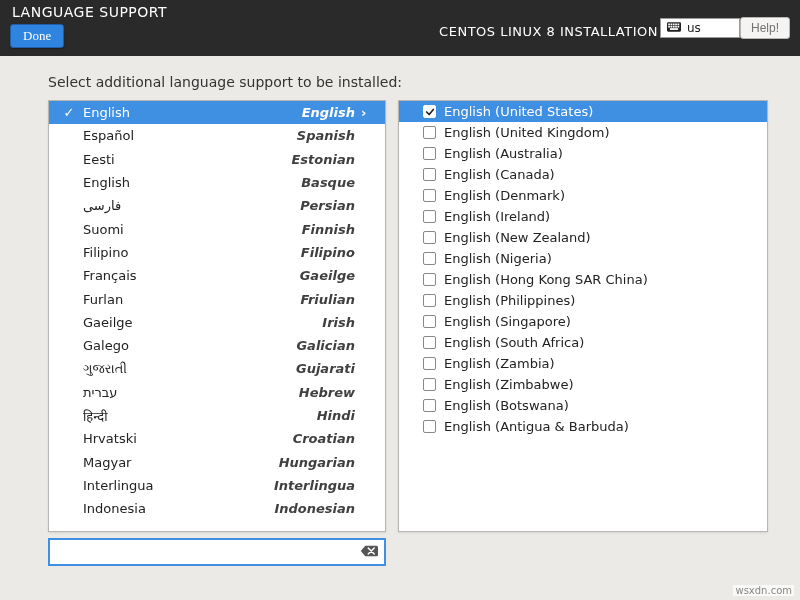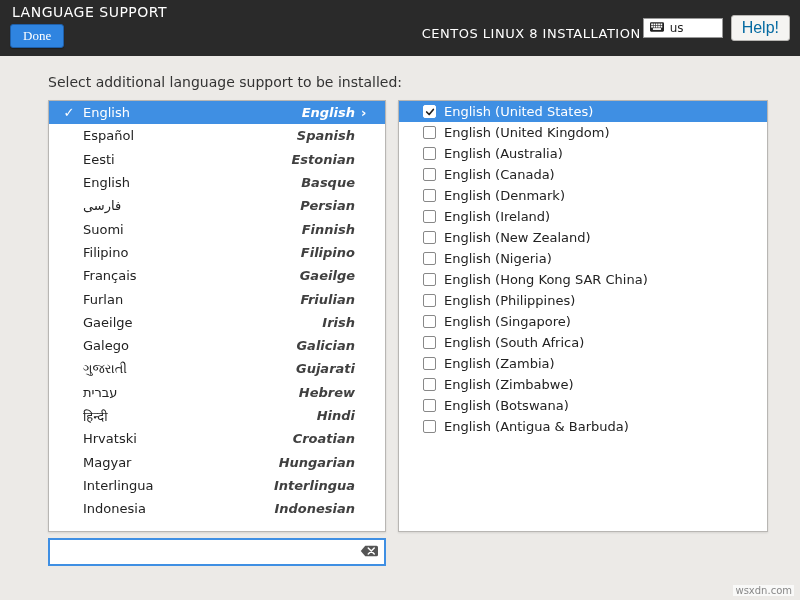--- a/index.html
+++ b/index.html
@@ -2,24 +2,24 @@
 <html><head>
 <meta charset="utf-8">
 <style>
   * { box-sizing: border-box; margin: 0; padding: 0; }
   body { font-family: "DejaVu Sans", "Cantarell", sans-serif; background: #eceae7; color: #222; font-size: 13px; width: 800px; height: 600px; overflow: hidden; position: relative; }
   .header { background: #2a2a2a; height: 56px; display: flex; align-items: center; padding: 0 10px; color: #fff; position: relative; }
   .header-title { color: #fff; font-size: 14px; letter-spacing: 0.5px; font-weight: 500; position: absolute; top: 4px; left: 12px; }
   .done-btn { background: #2f84e0; color: #fff; border: 1px solid #1f5fa8; border-radius: 3px; padding: 3px 12px; font-size: 13px; margin-top: 16px; cursor: pointer; box-shadow: 0 1px 1px rgba(0,0,0,0.3); font-family: Liberation Serif, serif; }
   .header-right { margin-left: auto; display: flex; flex-direction: row; align-items: flex-end; gap: 2px; }
   .install-title { font-size: 13px; font-weight: 500; letter-spacing: 0.5px; }
-  .header-row2 { display: flex; gap: 8px; align-items: center; }
+  .header-row2 { display: flex; align-items: center; }
   .kb-box { background: #fff; color: #222; display: inline-flex; align-items: center; gap: 6px; padding: 2px 6px; font-size: 12px; min-width: 80px; border: 1px solid #999; }
   .kb-icon { width: 14px; height: 10px; display: inline-block; }
-  .help-btn { background: #f5f4f2; color: #0369a1; border: 1px solid #b8b6b3; border-radius: 3px; padding: 3px 10px; font-size: 16px; cursor: pointer; }
+  .help-btn { background: #f5f4f2; color: #737373; border: 1px solid #b8b6b3; border-radius: 3px; padding: 3px 10px; font-size: 12px; cursor: pointer; }
   .instruction { margin: 18px 0 10px 48px; font-size: 14px; color: #333; }
   .panels { display: flex; gap: 12px; padding: 0 18px 0 48px; }
   .panel { background: #fff; border: 1px solid #b8b6b3; box-shadow: 0 1px 2px rgba(0,0,0,0.1); }
   .left-panel { width: 338px; height: 432px; overflow: hidden; display: flex; flex-direction: column; }
   .right-panel { width: 370px; height: 432px; overflow: hidden; }
   .lang-list { flex: 1; overflow: hidden; }
   .lang-row { display: flex; align-items: center; padding: 4px 10px 4px 12px; height: 23.3px; cursor: pointer; }
   .lang-row.selected { background: #3f8fe3; color: #fff; }
   .lang-check { width: 16px; display: inline-flex; justify-content: center; color: #fff; }
   .lang-native { flex: 1; padding-left: 6px; }

